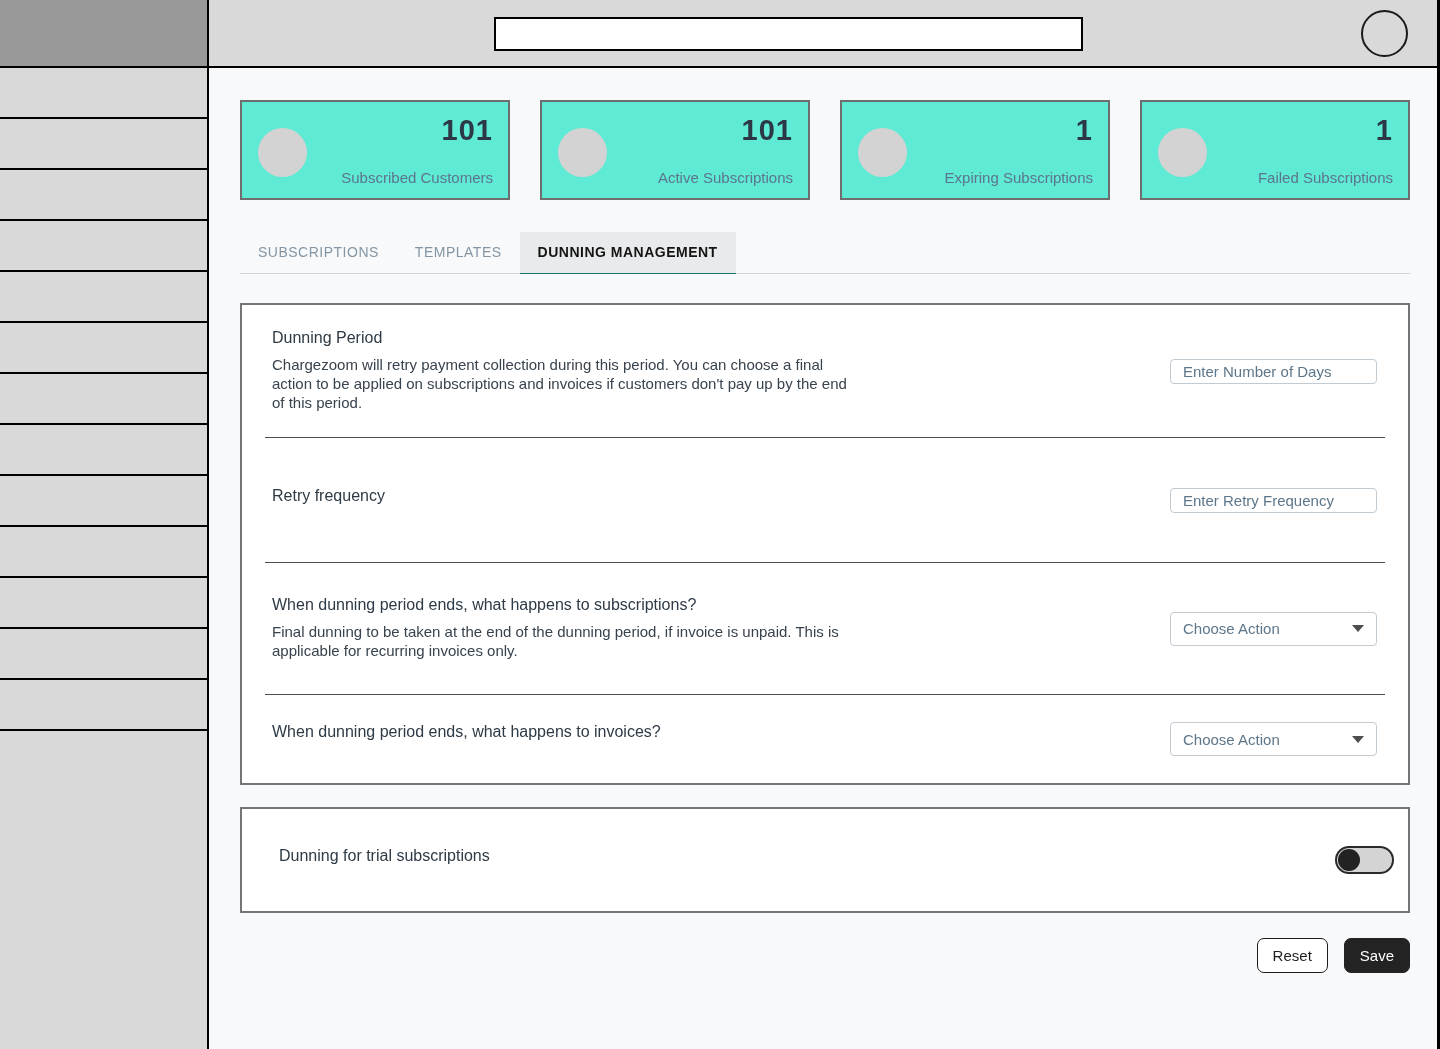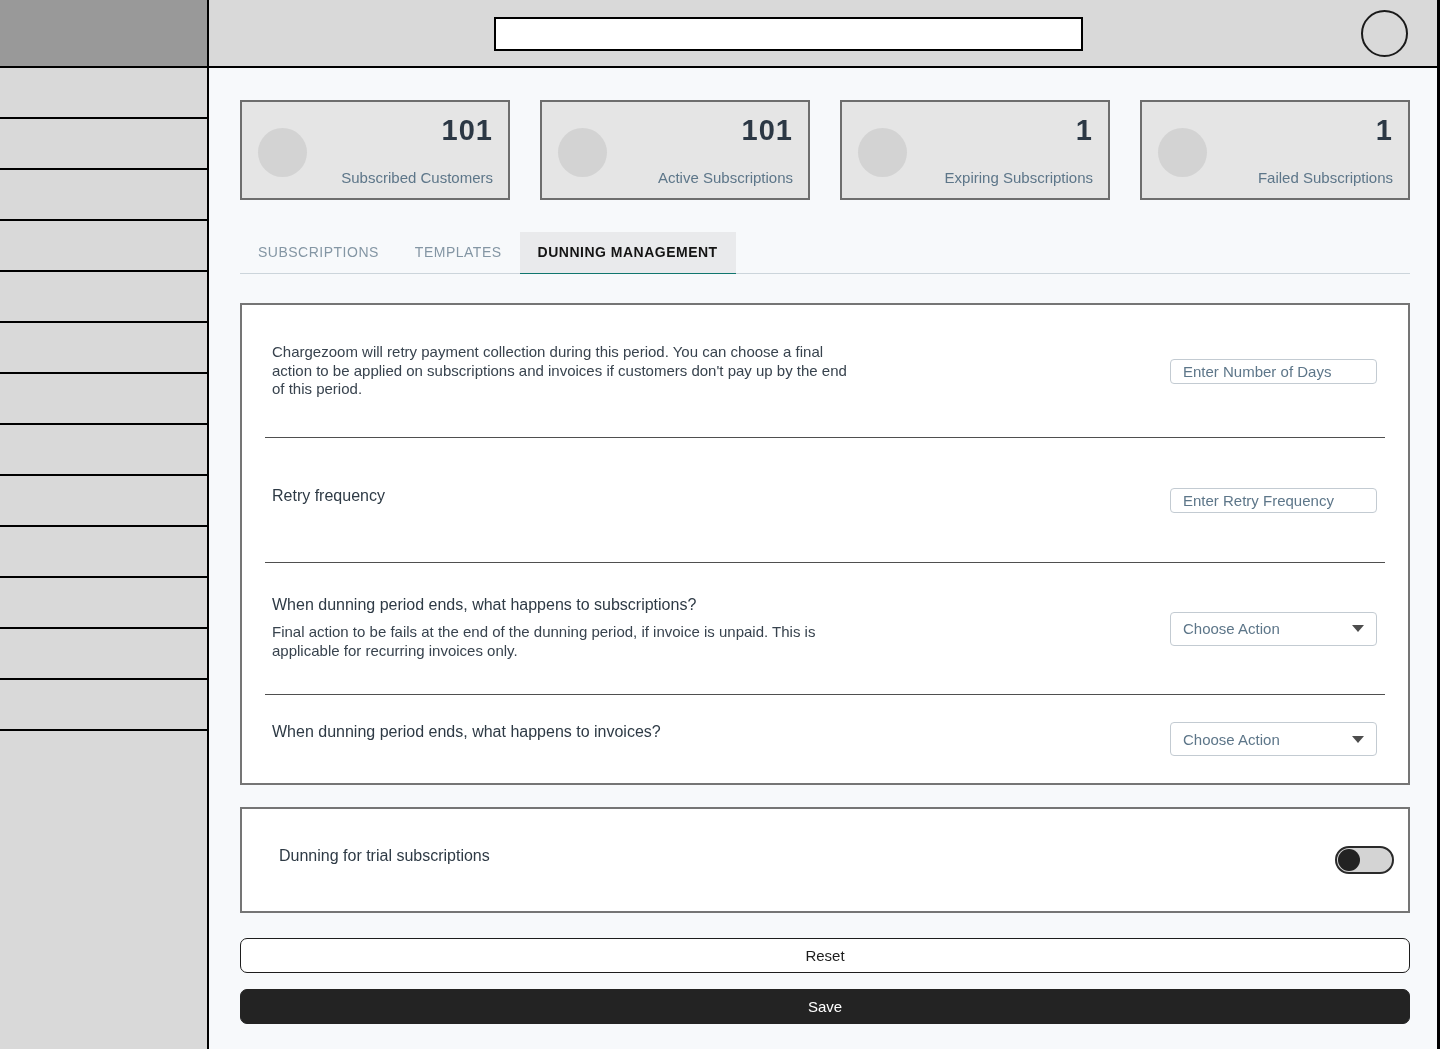--- a/index.html
+++ b/index.html
@@ -69,21 +69,21 @@
   }
 
   
   .stats-row {
     position: absolute; left: 31px; top: 32px;
     width: 1170px;
     display: flex; justify-content: space-between;
   }
   .stat-card {
     width: 270px; height: 100px;
-    background: #e5e5e5;
+    background: #5eead4;
     border: 2px solid #6e6e6e;
     position: relative;
   }
   .stat-circle {
     position: absolute; left: 16px; top: 26px;
     width: 49px; height: 49px; border-radius: 50%;
     background: #d3d3d3;
   }
   .stat-value {
     position: absolute; right: 15px; top: 12px;
@@ -176,21 +176,21 @@
   }
   .toggle-knob {
     position: absolute; left: 1px; top: 1px;
     width: 22px; height: 22px; border-radius: 50%;
     background: #222;
   }
 
   
   .actions-row {
     position: absolute; top: 870px; left: 31px; width: 1170px;
-    display: flex; justify-content: flex-end; gap: 16px; flex-direction: column;
+    display: flex; justify-content: flex-end; gap: 16px;
   }
   .btn {
     height: 35px; border-radius: 7px;
     font-family: "Liberation Sans", sans-serif;
     font-size: 15px; cursor: pointer;
     padding: 0 15px;
   }
   .btn-reset { background: #fff; border: 1.5px solid #1d1d1d; color: #1d1d1d; }
   .btn-save  { background: #232323; border: 1.5px solid #232323; color: #fff; }
 </style>
@@ -238,40 +238,41 @@
     <div class="tabs-row">
       <div class="tab">SUBSCRIPTIONS</div>
       <div class="tab">TEMPLATES</div>
       <div class="tab active">DUNNING MANAGEMENT</div>
     </div>
 
     <div class="panel panel-settings">
 
       <div class="section" style="height:132px">
         <div class="section-text">
+          <div class="section-title">Dunning Period</div>
           <div class="section-desc">Chargezoom will retry payment collection during this period. You can choose a final action to be applied on subscriptions and invoices if customers don't pay up by the end of this period.</div>
         </div>
         <div class="section-control">
           <input class="text-input" type="text" placeholder="Enter Number of Days" style="">
         </div>
       </div>
 
       <div class="section" style="height:125px">
         <div class="section-text">
           <div class="section-title">Retry frequency</div>
         </div>
         <div class="section-control">
           <input class="text-input" type="text" placeholder="Enter Retry Frequency" style="">
         </div>
       </div>
 
       <div class="section" style="height:132px">
         <div class="section-text">
           <div class="section-title">When dunning period ends, what happens to subscriptions?</div>
-          <div class="section-desc">Final action to be fails at the end of the dunning period, if invoice is unpaid. This is applicable for recurring invoices only.</div>
+          <div class="section-desc">Final dunning to be taken at the end of the dunning period, if invoice is unpaid. This is applicable for recurring invoices only.</div>
         </div>
         <div class="section-control">
           <div class="select">
             <span class="select-value">Choose Action</span>
             <span class="caret"></span>
           </div>
         </div>
       </div>
 
       <div class="section" style="height:89px">

